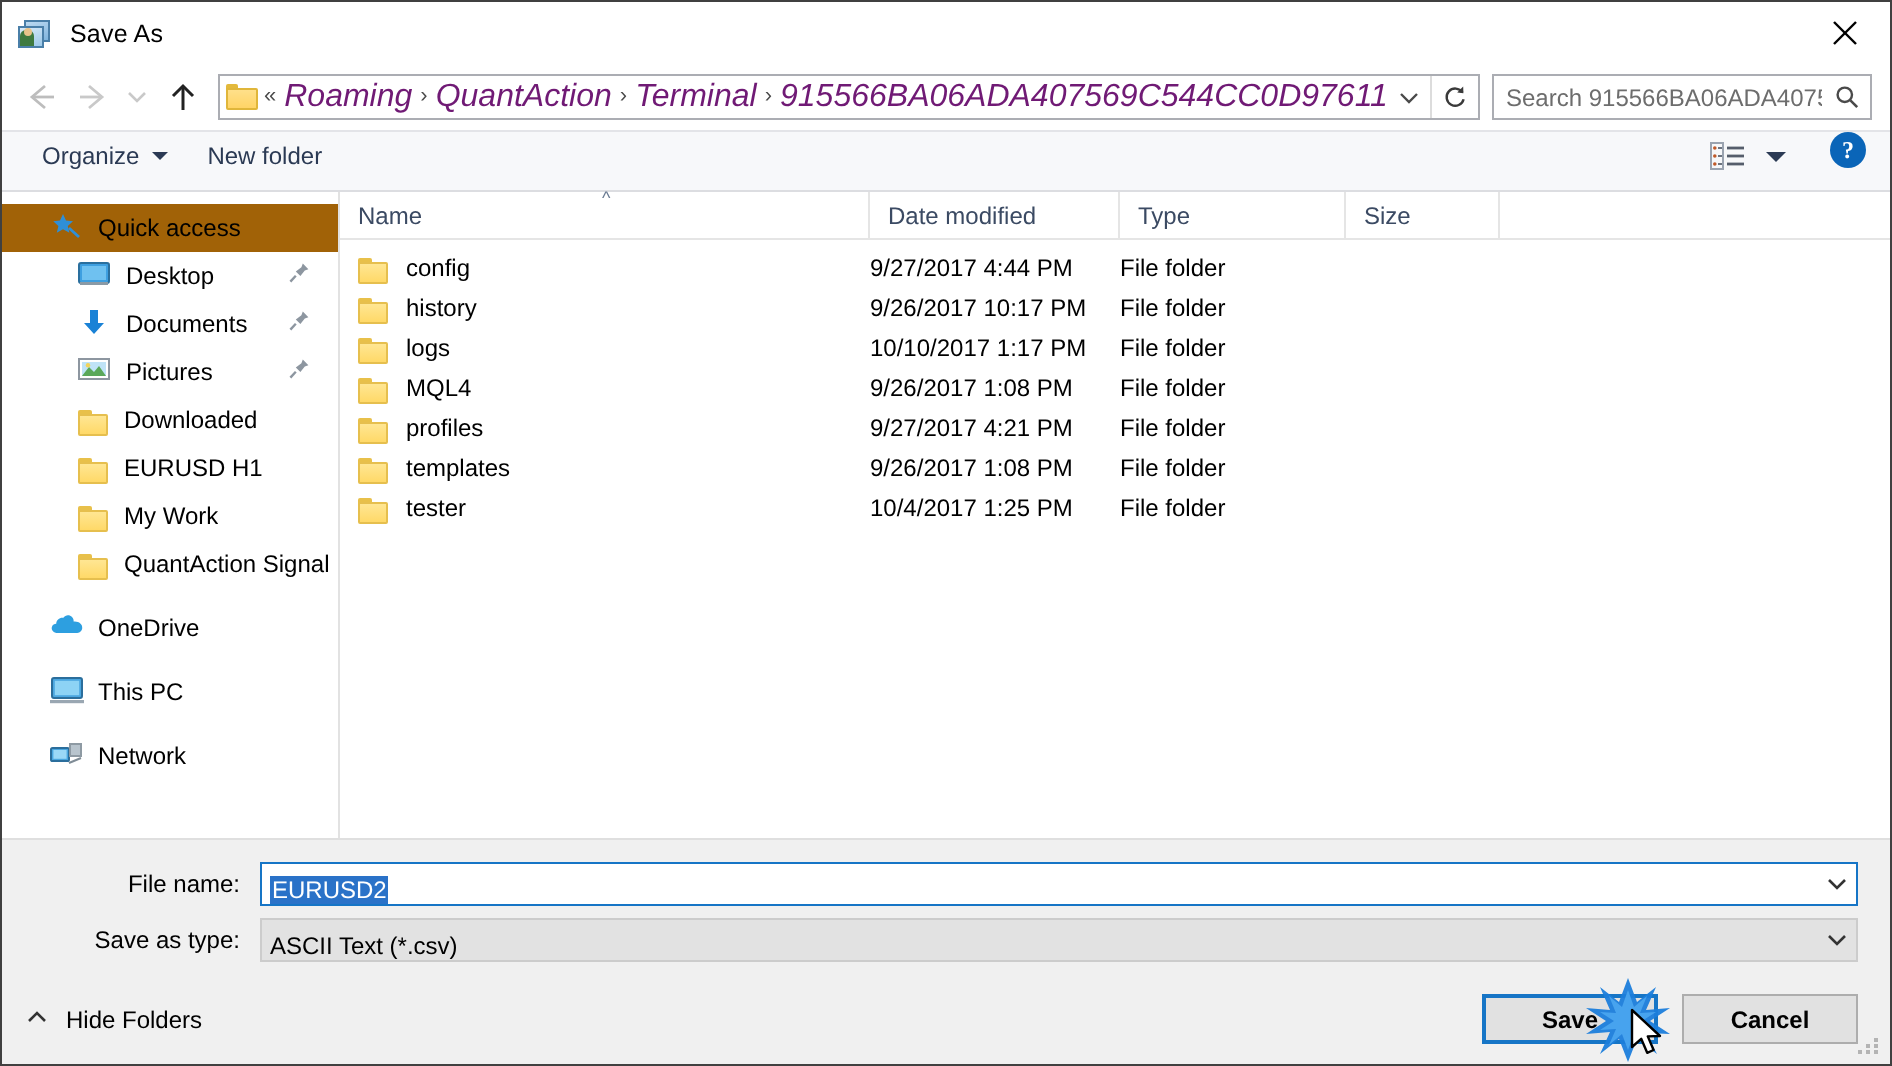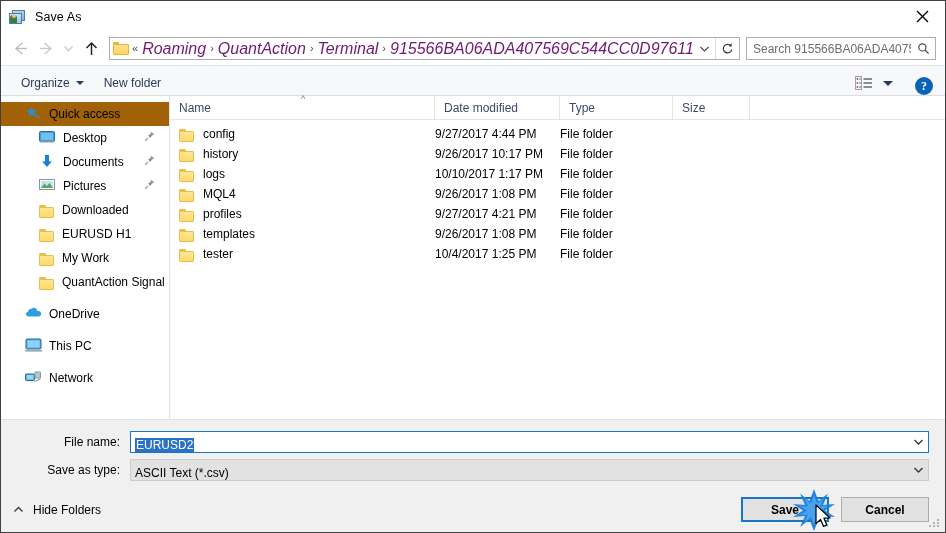--- a/index.html
+++ b/index.html
@@ -184,21 +184,21 @@
   }
 
   
   .cmdbar {
     height: 31px;
     min-height: 31px;
     background: #f7f8fa;
     border-top: 1px solid #e3e4e8;
     border-bottom: 1px solid #dcdde1;
     display: flex;
-    align-items: flex-end;
+    align-items: flex-start;
     padding: 0 8px 0 14px;
   }
   .cmd-item {
     font-size: 12px;
     color: #2b3a54;
     display: flex;
     align-items: center;
     height: 24px;
     padding: 0 6px;
     margin-right: 8px;

